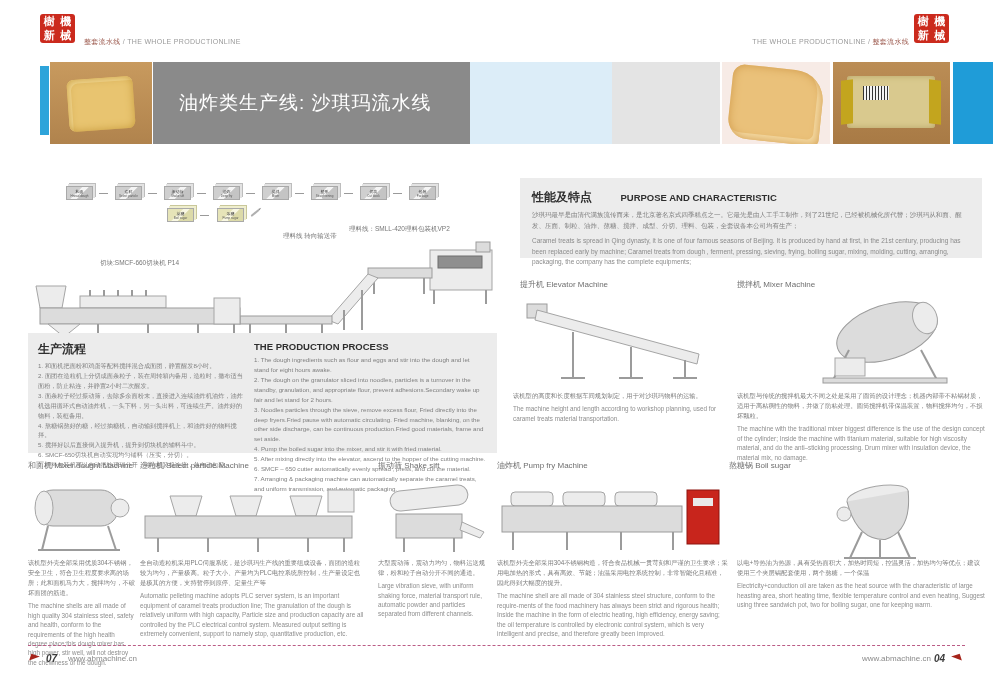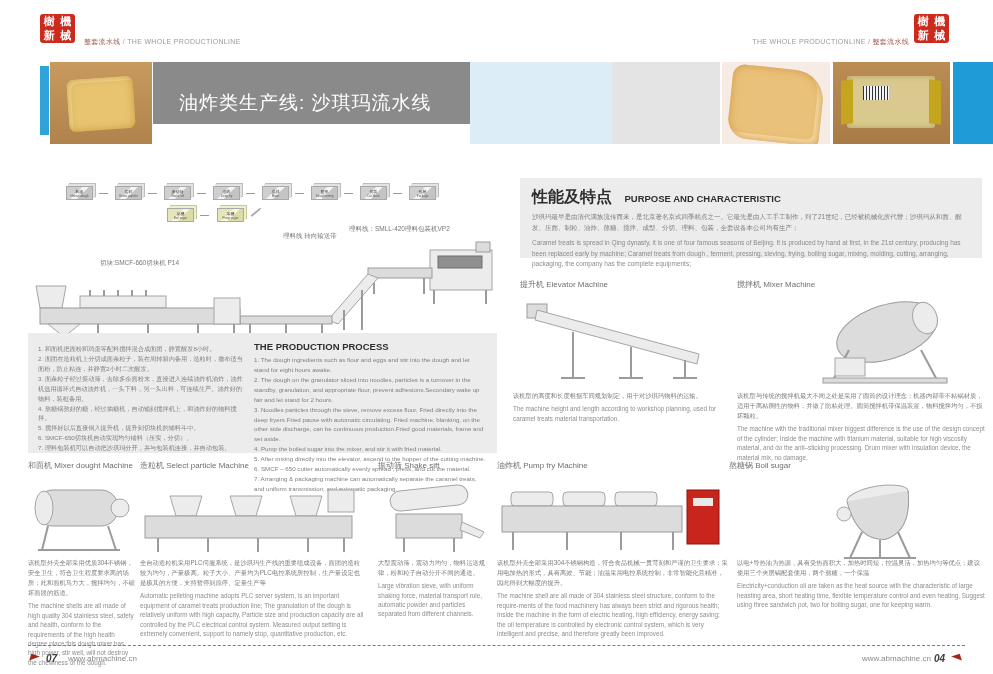--- a/index.html
+++ b/index.html
@@ -31,21 +31,21 @@
   .fdash { position:absolute; width:9px; border-top:1.5px solid #9a9a9a; }
   .pencil { position:absolute; width:10px; height:2px; background:#b0b0b0; transform:rotate(-40deg);
             border-radius:1px; }
   .pencil:after { content:""; position:absolute; right:-3px; top:0; border-left:3px solid #8d8d8d;
             border-top:1px solid transparent; border-bottom:1px solid transparent; }
 
   .diag-label { font-size:6.5px; color:#777; white-space:nowrap; }
 
   
   .panel { background:#ececec; }
-  .p-title-cn { font-size:16px; font-weight:bold; color:#2e2e2e; }
+  .p-title-cn { font-size:12px; font-weight:bold; color:#2e2e2e; }
   .p-title-en { font-size:9.5px; font-weight:bold; color:#2e2e2e; }
   .small-cn { font-size:6.5px; color:#7d7d7d; line-height:1.65; }
   .small-en { font-size:6.5px; color:#8b8b8b; line-height:1.55; }
   .steps { list-style:none; }
   .steps li { font-size:6.2px; color:#7f7f7f; line-height:1.6; }
 
   .cap { font-size:8px; color:#6f6f6f; white-space:nowrap; }
   .desc-cn { font-size:6.3px; color:#7a7a7a; line-height:1.6; }
   .desc-en { font-size:6.3px; color:#8d8d8d; line-height:1.5; margin-top:3px; }
 
@@ -84,21 +84,21 @@
       <span>新</span>
       <span>械</span>
   </div>
 
   <div class="abs" style="left:40px;top:66px;width:9px;height:69px;background:#2ea4da"></div>
 
   <div class="abs photo" style="left:50px;top:62px;width:102px;height:82px;background:linear-gradient(180deg,#c89a5e,#b0834d)">
     <div style="position:absolute;left:18px;top:16px;width:66px;height:52px;background:#e8c470;border-radius:7px;box-shadow:inset 0 0 8px #c79b3e, inset 4px 4px 0 #f2d892;transform:rotate(-4deg)"></div>
   </div>
 
-  <div class="abs banner" style="left:153px;top:62px;width:317px;height:62px">
+  <div class="abs banner" style="left:153px;top:62px;width:317px;height:82px">
     <div class="t-cn">油炸类生产线: 沙琪玛流水线</div>
   </div>
 
   <div class="abs" style="left:470px;top:62px;width:142px;height:82px;background:#dcedf8"></div>
   <div class="abs" style="left:612px;top:62px;width:108px;height:82px;background:#e4e4e4"></div>
 
   <div class="abs photo" style="left:722px;top:62px;width:108px;height:82px;background:#f7ebe6">
     <div style="position:absolute;left:8px;top:6px;width:92px;height:74px;background:#eac17a;border-radius:12px 30px 6px 20px;box-shadow:inset 0 0 10px #d09a4a, inset -6px -6px 0 #f4d9a2;transform:rotate(6deg)"></div>
   </div>
 
@@ -199,21 +199,21 @@
     <polygon points="20,86 52,86 36,99" class="steel2"></polygon>
     <line x1="70" y1="86" x2="70" y2="98" class="leg"></line>
       <line x1="120" y1="86" x2="120" y2="98" class="leg"></line>
       <line x1="170" y1="86" x2="170" y2="98" class="leg"></line>
       <line x1="206" y1="86" x2="206" y2="98" class="leg"></line>
   </svg>
 
   <div class="abs panel" style="left:520px;top:178px;width:462px;height:80px;padding:9px 12px">
     <div>
       <span class="p-title-cn">性能及特点</span>
-      <span class="p-title-en" style="margin-left:8px">PURPOSE AND CHARACTERISTIC</span>
+      <span class="p-title-en" style="margin-left:24px">PURPOSE AND CHARACTERISTIC</span>
     </div>
     <div class="small-cn" style="margin-top:4px">沙琪玛最早是由清代满族流传而来，是北京著名京式四季糕点之一。它最先是由人工手工制作，到了21世纪，已经被机械化所代替；沙琪玛从和面、醒发、压面、制粒、油炸、熬糖、搅拌、成型、分切、理料、包装，全套设备本公司均有生产；</div>
     <div class="small-en" style="margin-top:5px">Caramel treats is spread in Qing dynasty, it is one of four famous seasons of Beijing. It is produced by hand at first, in the 21st century, producing has been replaced early by machine; Caramel treats from dough , ferment, pressing, sieving, frying, boiling sugar, mixing, molding, cutting, arranging, packaging, the company has the complete equipments;</div>
   </div>
 
   <div class="abs cap" style="left:520px;top:279px">
     <span>提升机</span> <span>Elevator Machine</span>
   </div>
   <svg class="abs" style="left:513px;top:292px" width="210" height="95" viewBox="0 0 210 95">
     <rect x="14" y="12" width="20" height="14" class="steel"></rect>
@@ -241,20 +241,21 @@
     <rect x="98" y="66" width="30" height="18" class="steel2"></rect>
     <rect x="86" y="86" width="124" height="5" class="steel"></rect>
   </svg>
   <div class="abs" style="left:737px;top:391px;width:248px">
     <div class="desc-cn">该机型与传统的搅拌机最大不同之处是采用了圆筒的设计理念；机器内部带不粘锅材质，适用于高粘稠性的物料，并做了防粘处理。圆筒搅拌机带保温装置，物料搅拌均匀，不损坏颗粒。</div>
     <div class="desc-en">The machine with the traditional mixer biggest difference is the use of the design concept of the cylinder; Inside the machine with titanium material, suitable for high viscosity material, and do the anti–sticking processing. Drum mixer with insulation device, the material mix, no damage.</div>
   </div>
 
   <div class="abs panel" style="left:28px;top:333px;width:469px;height:120px;padding:8px 10px">
     <div style="position:absolute;left:10px;top:8px;width:205px">
+      <div class="p-title-cn">生产流程</div>
       <ol class="steps" style="margin-top:3px">
         <li>1. 和面机把面粉和鸡蛋等配料搅拌混合成面团，静置醒发8小时。</li>
         <li>2. 面团在造粒机上分切成面条粒子，装在周转箱内备用，造粒时，撒布适当面粉，防止粘连，并静置2小时二次醒发。</li>
         <li>3. 面条粒子经过振动筛，去除多余面粉末，直接进入连续油炸机油炸，油炸机选用循环式自动油炸机，一头下料，另一头出料，可连续生产。油炸好的物料，装框备用。</li>
         <li>4. 熬糖锅熬好的糖，经过抽糖机，自动输到搅拌机上，和油炸好的物料搅拌。</li>
         <li>5. 搅拌好以后直接倒入提升机，提升到切块机的辅料斗中。</li>
         <li>6. SMCF-650切块机自动实现均匀铺料（压实，分切）。</li>
         <li>7. 理料包装机可以自动把沙琪玛分开，并与包装机连接，并自动包装。</li>
       </ol>
     </div>

